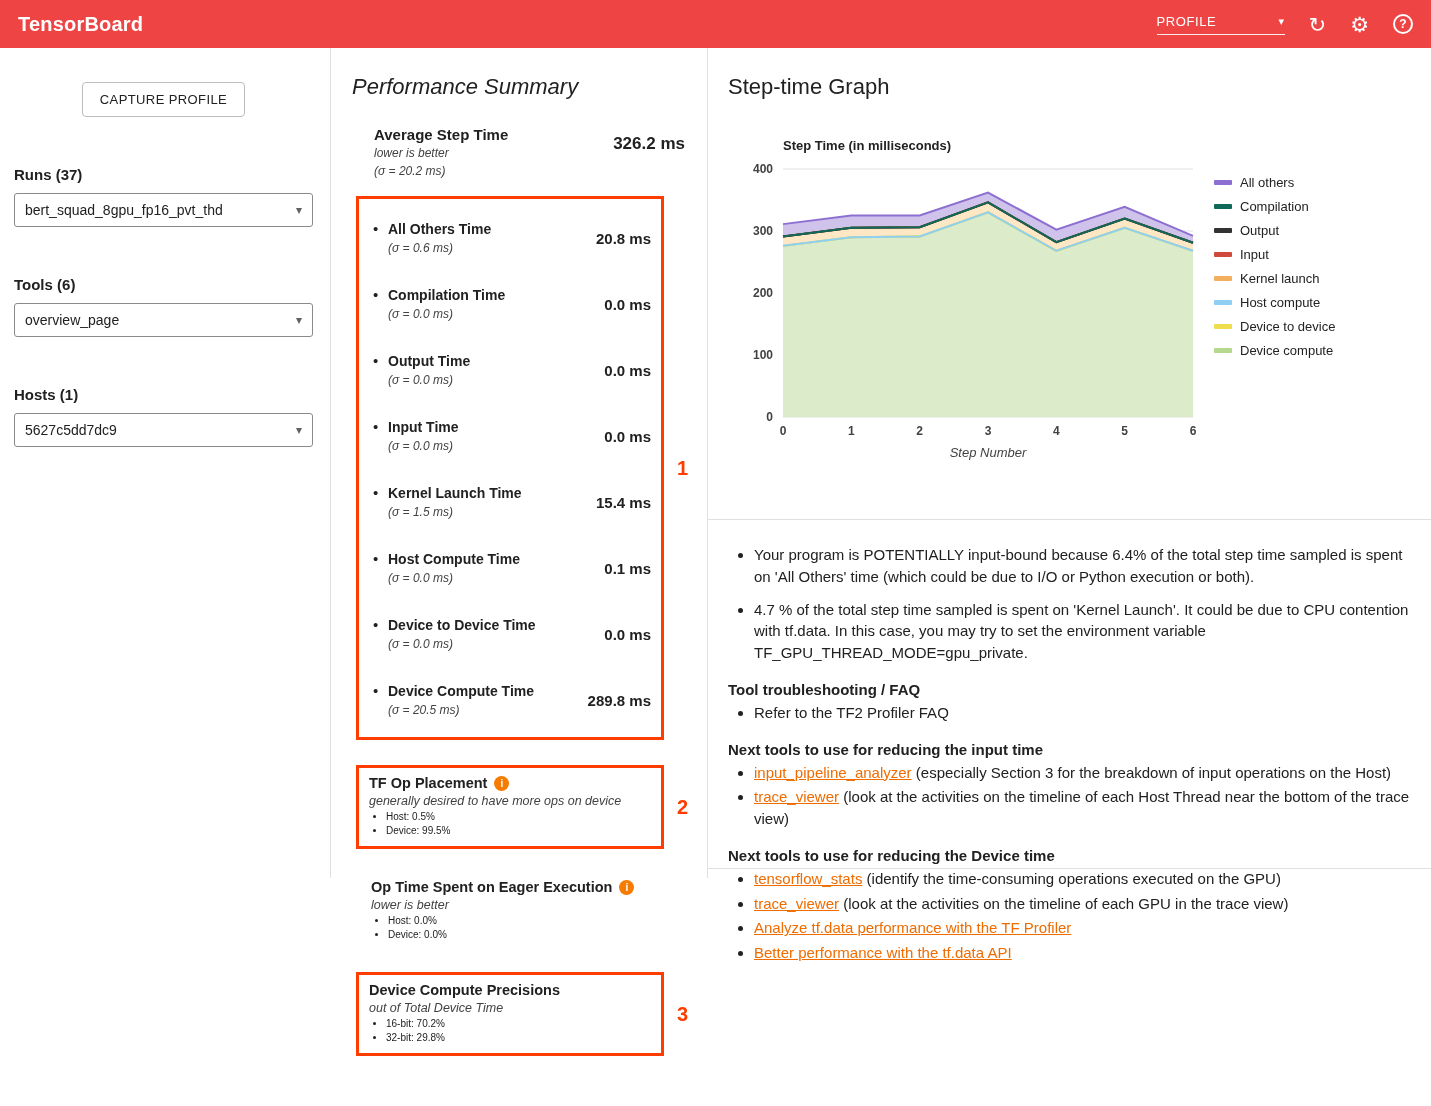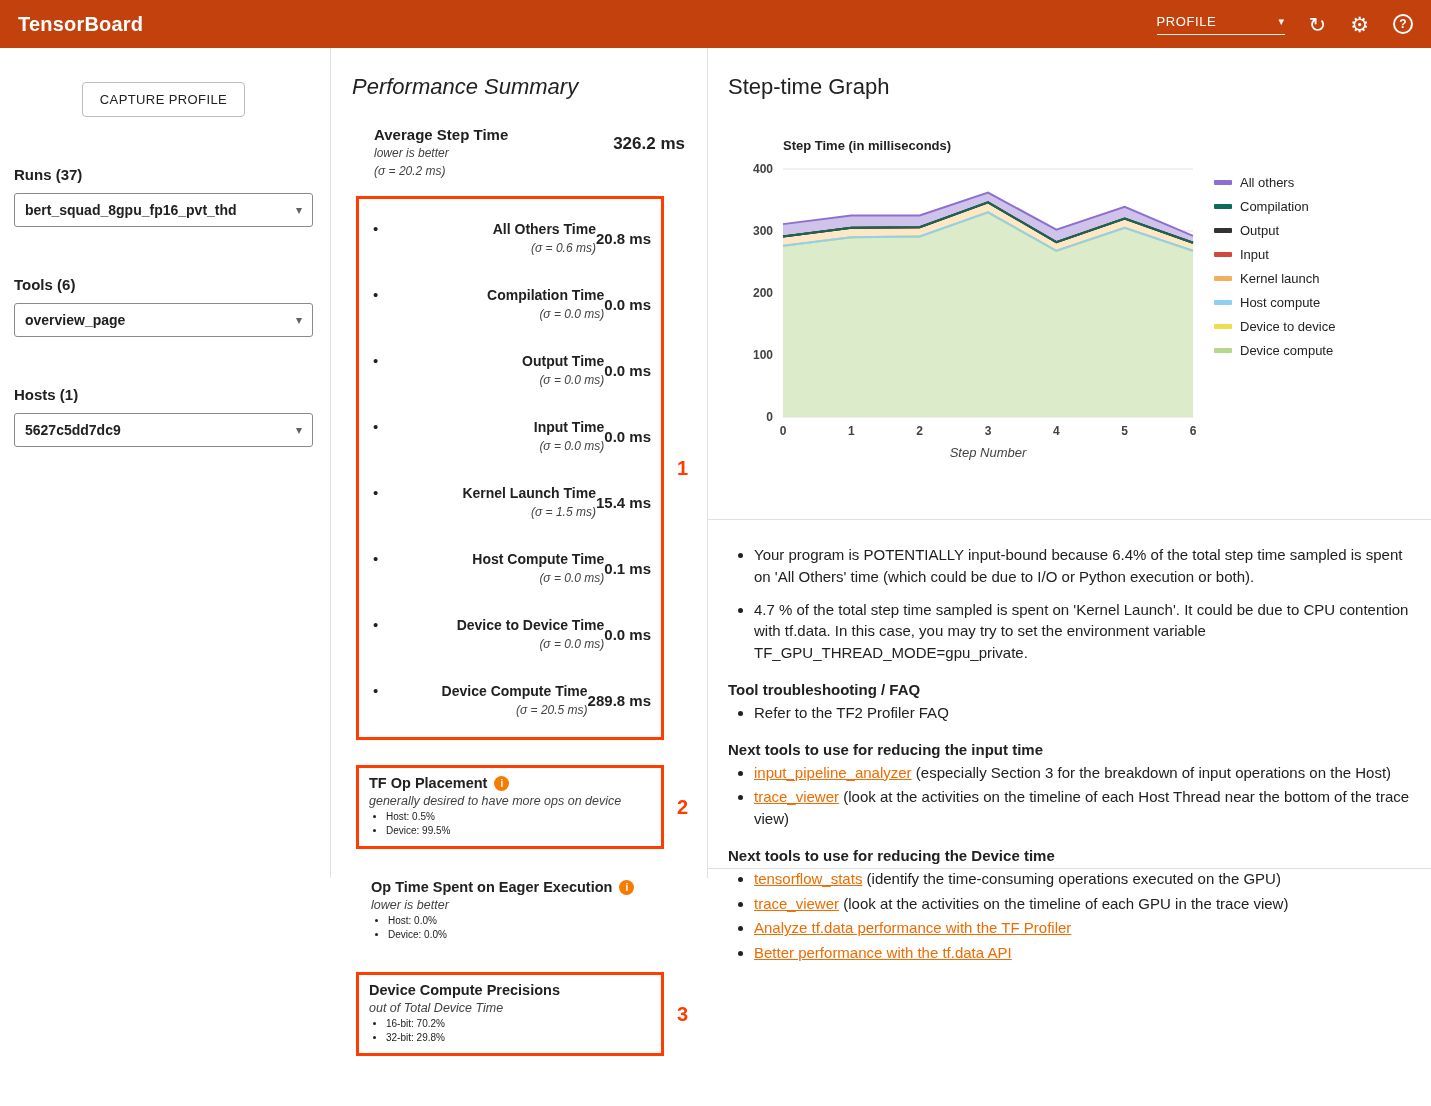--- a/index.html
+++ b/index.html
@@ -2,53 +2,53 @@
 <html><head>
 <meta charset="utf-8">
 <style>
   * { box-sizing: border-box; margin: 0; padding: 0; }
   html,body { width:1431px; height:1106px; }
   body {
     font-family: "Liberation Sans", "DejaVu Sans", sans-serif;
     background:#fff; color:#212121; overflow:hidden; position:relative;
   }
   
-  .appbar { height:48px; background:#c2410c; display:flex; align-items:center; padding:0 18px; color:#fff; }
+  .appbar { height:48px; background:#ef4444; display:flex; align-items:center; padding:0 18px; color:#fff; }
   .appbar-title { font-size:20px; font-weight:bold; letter-spacing:.2px; }
   .appbar-right { margin-left:auto; display:flex; align-items:center; gap:24px; }
   .profile-select { display:flex; align-items:center; justify-content:space-between; min-width:128px;
     border-bottom:1px solid rgba(255,255,255,.9); padding-bottom:5px; font-size:13px; letter-spacing:.6px; cursor:pointer; }
   .appbar-icon { font-size:21px; line-height:1; cursor:pointer; }
   .help-icon { width:20px; height:20px; border:2px solid #fff; border-radius:50%;
     display:flex; align-items:center; justify-content:center; font-size:12px; font-weight:bold; }
   .caret-small { font-size:11px; margin-left:10px; }
   
   .main { display:flex; height:830px; }
   .sidebar { width:331px; flex-shrink:0; border-right:1px solid #e0e0e0; padding:28px 17px 0 14px; }
   .mid-col { width:377px; flex-shrink:0; border-right:1px solid #e0e0e0; padding:26px 16px 0 21px; position:relative; }
   .right-col { flex:1; padding:26px 20px 0; position:relative; }
   
   .capture-btn { display:block; margin:6px auto 0; padding:9px 17px; background:#fff;
     border:1px solid #bdbdbd; border-radius:4px; font-family:inherit; font-size:13px; font-weight:500;
     letter-spacing:.4px; color:#212121; cursor:pointer; }
   .field-label { font-weight:bold; font-size:15px; margin:49px 0 10px; }
   .select { height:34px; border:1px solid #8a8a8a; border-radius:3px; background:#fff;
     display:flex; align-items:center; justify-content:space-between; padding:0 10px;
-    font-size:14px; cursor:pointer;font-weight:bold; }
+    font-size:14px; cursor:pointer; }
   .select .caret { color:#616161; font-size:12px; }
   
   .mid-title { font-size:22px; font-weight:500;font-style:italic; }
   .avg-block { display:flex; margin:26px 6px 17px 22px; }
   .avg-left { flex:1; }
   .avg-label { font-weight:bold; font-size:15px; }
   .avg-sub { font-style:italic; font-size:12px; color:#424242; line-height:1.35; margin-top:2px; }
   .avg-value { font-weight:bold; font-size:17px; margin-top:8px; white-space:nowrap; }
   .red-box { border:3px solid #ff3d00; width:308px; margin-left:4px; position:relative; }
   .metric-box { margin-top:16px; padding:5px 0; }
-  .metric-row { display:flex; padding:17px 10px 15px 14px; align-items:flex-start;text-align:right; }
+  .metric-row { display:flex; padding:17px 10px 15px 14px; align-items:flex-start; }
   .metric-left { flex:1; padding-left:15px; position:relative; }
   .metric-left::before { content:"•"; position:absolute; left:0; top:-1px; font-size:15px; }
   .metric-label { font-weight:bold; font-size:14px; }
   .metric-sigma { font-style:italic; font-size:12px; color:#424242; margin-top:4px; }
   .metric-value { font-weight:bold; font-size:15px; margin-top:9px; white-space:nowrap; }
   .annotation { position:absolute; right:-27px; top:50%; transform:translateY(-50%);
     color:#ff3d00; font-weight:bold; font-size:20px; }
   .info-box { margin-top:25px; padding:7px 10px 8px; }
   .section-title { font-weight:bold; font-size:14.5px; display:flex; align-items:center; gap:7px; }
   .info-icon { width:15px; height:15px; border-radius:50%; background:#f57c00; color:#fff;

